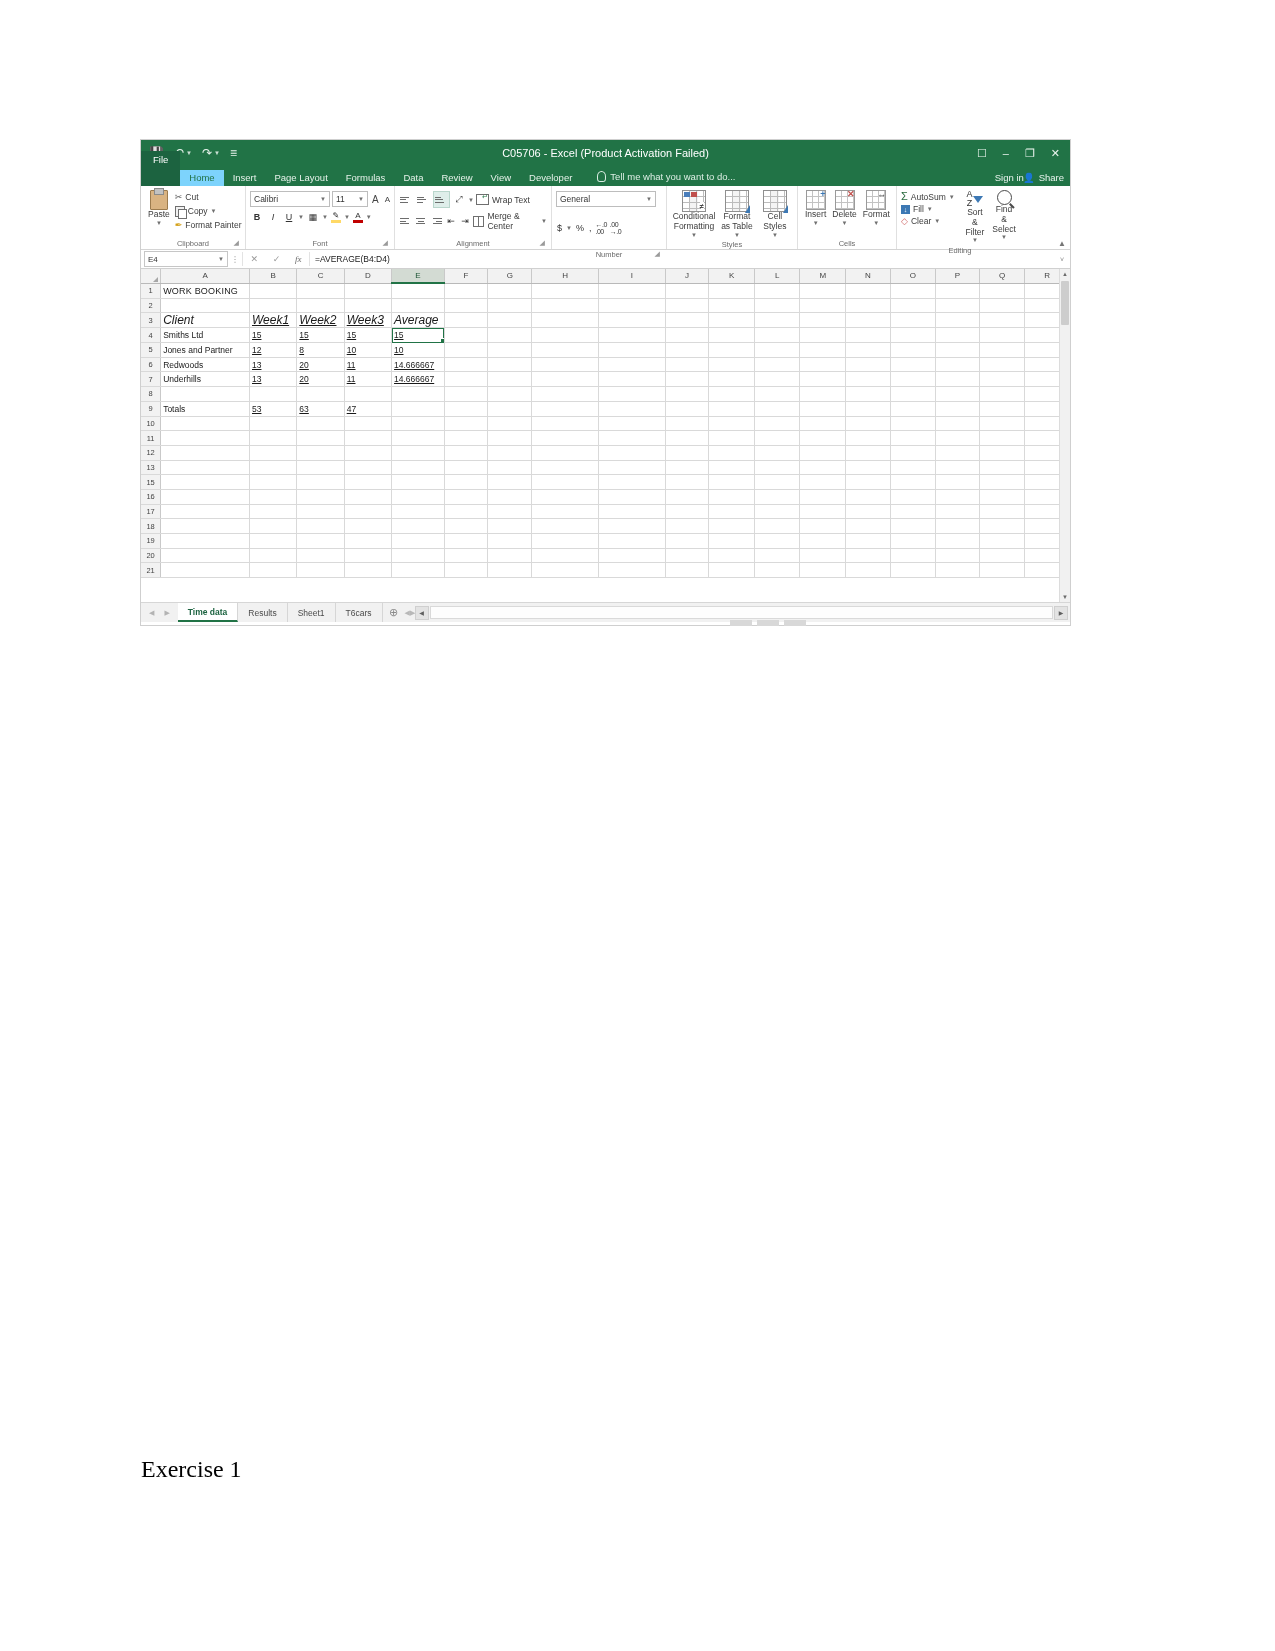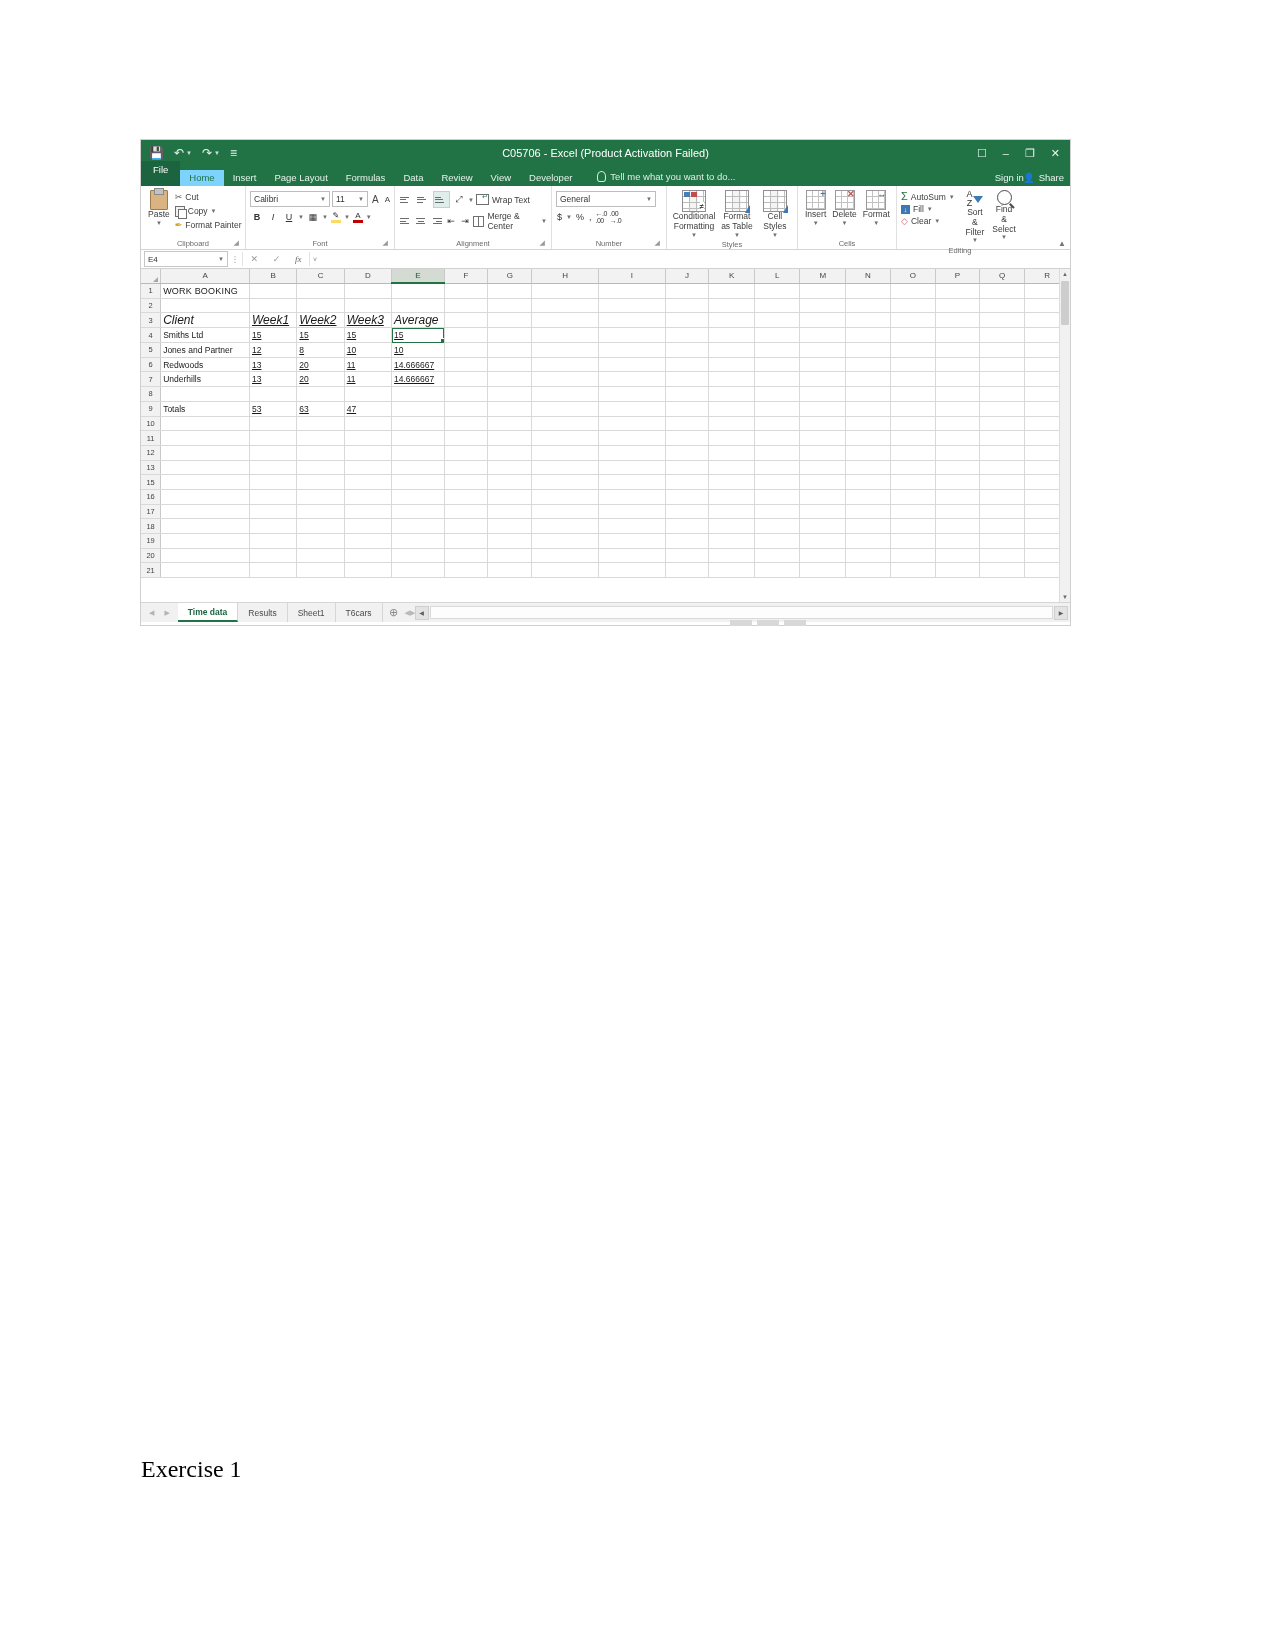--- a/index.html
+++ b/index.html
@@ -85,21 +85,21 @@
   .rbtab {
     font-size: 9.5px;
     color: #e6f2ea;
     padding: 3px 9px 4px 9px;
     line-height: 1;
     cursor: default;
     white-space: nowrap;
   }
   .rbtab.file {
     background: #1c6340;
-    padding: 4px 12px 12px 12px;
+    padding: 4px 12px 22px 12px;
     color: #ffffff;
   }
   .rbtab.active {
     background: #7dd3fc;
     color: #217346;
     font-weight: normal;
   }
   .tellme {
     font-size: 9.5px;
     color: #dceee4;
@@ -267,21 +267,21 @@
     position:absolute; right:0; top:-2px;
     font-size:7px; color:#2c7a4b;
   }
   .merge-ico {
     width: 11px; height: 9px;
     border: 1px solid #6f6f6f;
     background: linear-gradient(to right, #fff 45%, #6f6f6f 45%, #6f6f6f 55%, #fff 55%);
   }
 
   
-  .num-row { display: flex; align-items: center; gap: 3px; margin-bottom: 3px; }
+  .num-row { display: flex; align-items: center; gap: 3px; margin-bottom: 14px; }
   .numfmt { width: 92px; }
   .num-btn { font-size: 9px; color: #333; padding: 0 1px; cursor: default; }
   .dec-ico { font-size: 7px; color: #333; letter-spacing: -.5px; }
 
   
   .stl-ico {
     width: 22px; height: 20px;
     border: 1px solid #8f8f8f;
     background:
       linear-gradient(to right, #ffffff 0 33%, #f4f4f4 33% 66%, #ffffff 66% 100%);
@@ -879,20 +879,21 @@
     <div class="namebox">
       <span>E4</span>
       <span class="caret">▼</span>
     </div>
     <div class="fb-dots">⋮</div>
     <div class="fb-icons">
       <span>✕</span>
       <span>✓</span>
       <span class="fb-fx">fx</span>
     </div>
+    <div class="fb-input">=AVERAGE(B4:D4)</div>
     <div class="fb-expand">˅</div>
   </div>
 
   <div class="grid-wrap">
     <table class="sheet">
       <thead>
         <tr>
           <th class="corner">
               <span class="tri"></span>
             </th>

